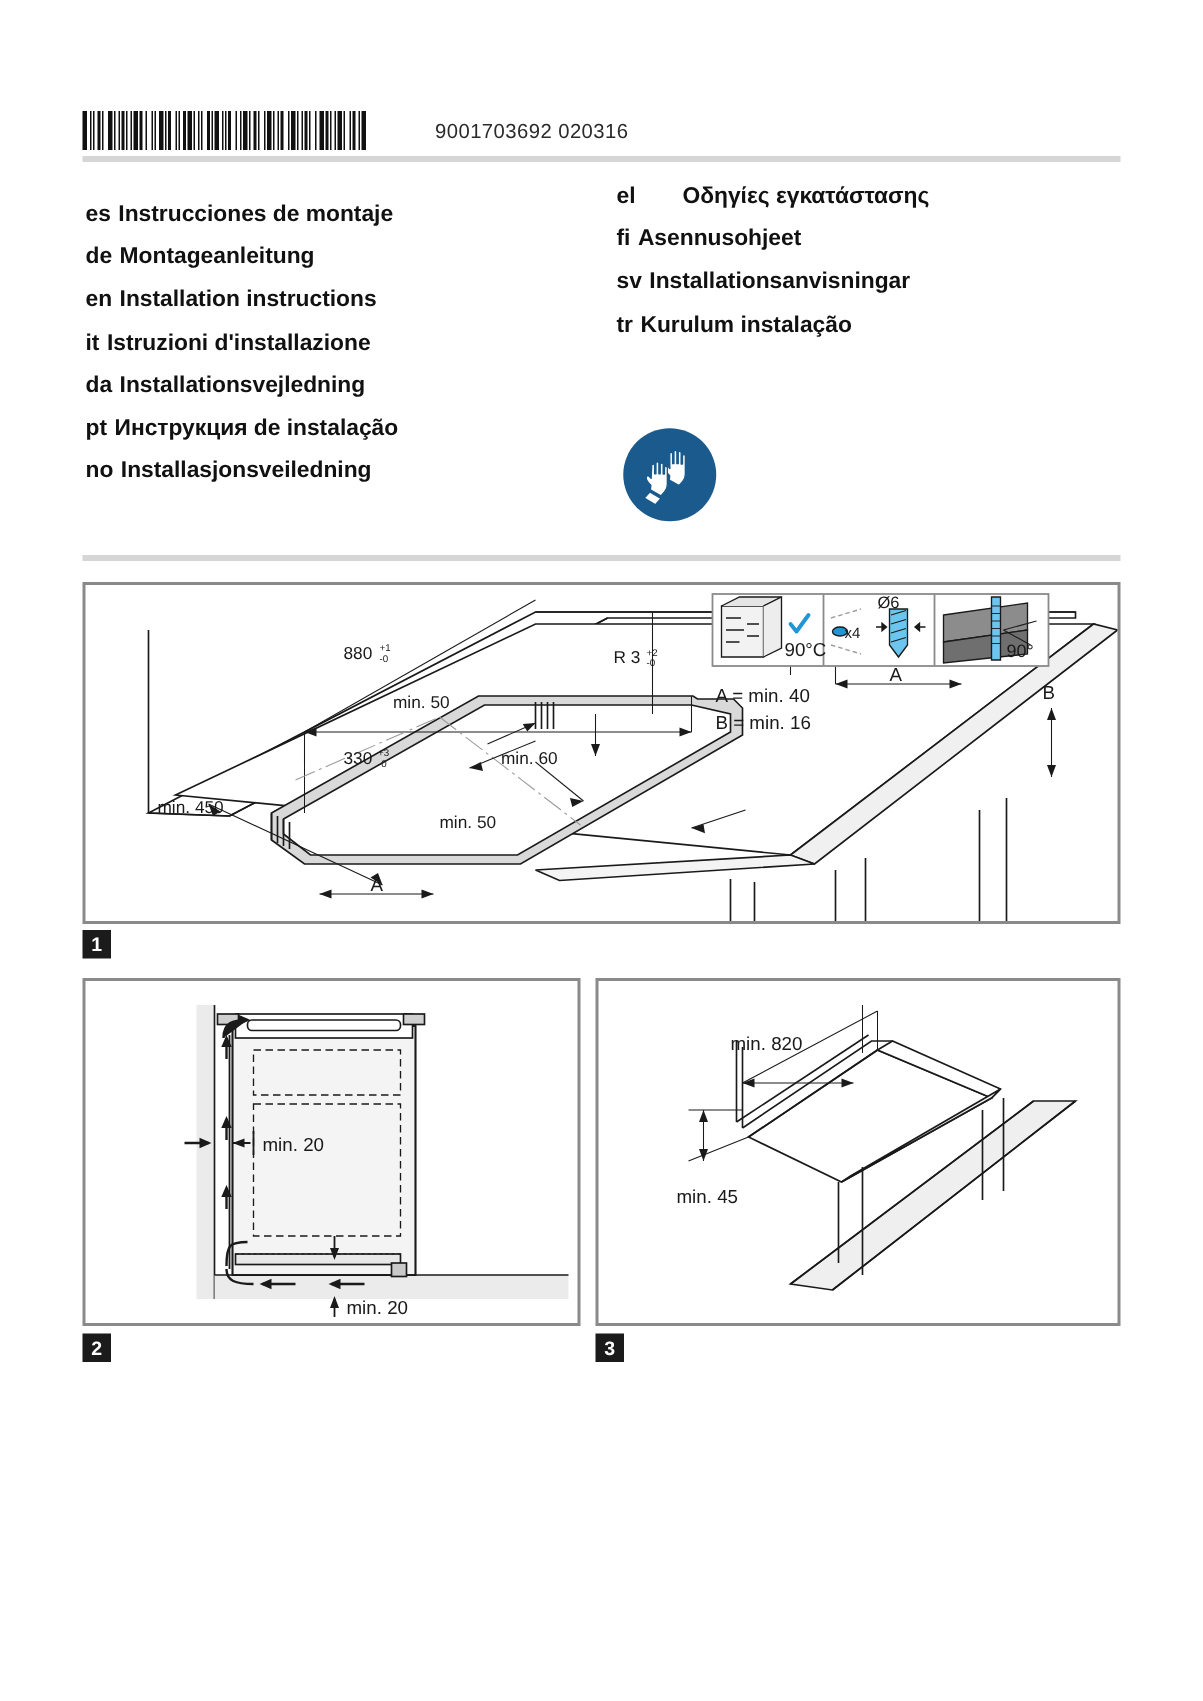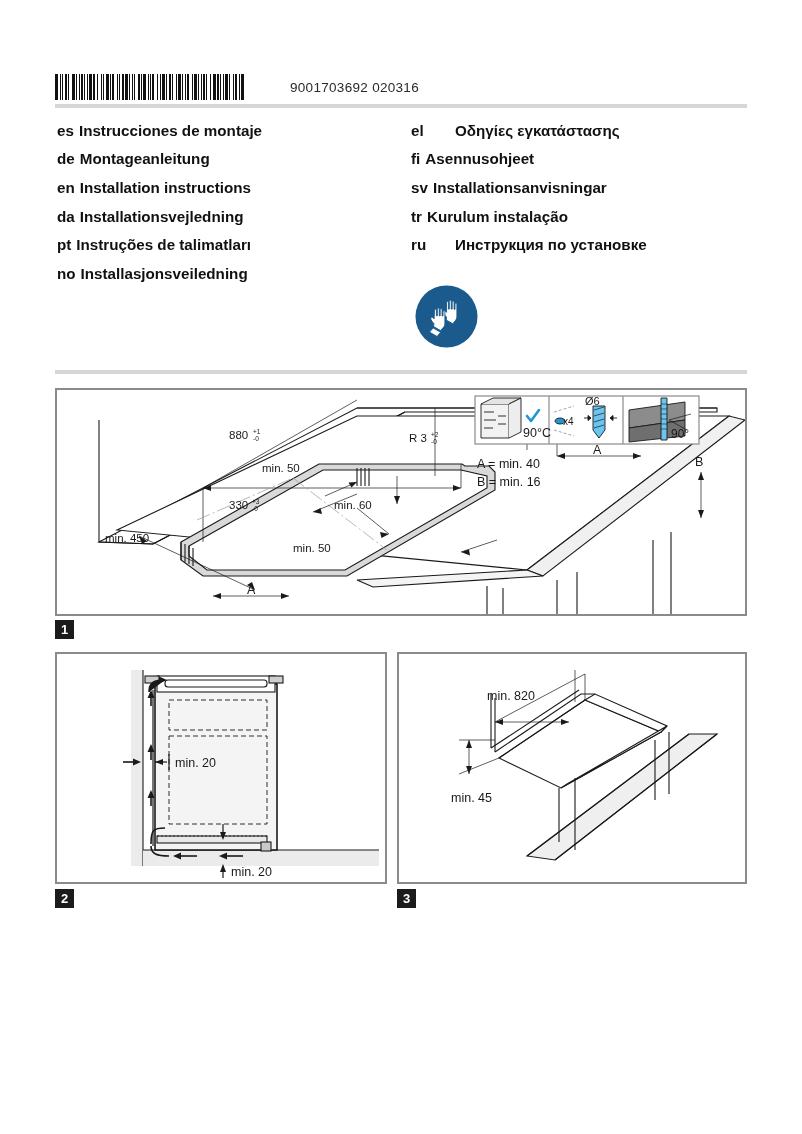--- a/index.html
+++ b/index.html
@@ -63,21 +63,21 @@
   .rule-top { top: 64px; }
   .rule-mid { top: 330px; }
 
   
   .lang-col {
     position: absolute;
     font-size: 15.2px;
     font-weight: bold;
     color: #111;
   }
-  .lang-left { left: 57px; top: 76px; width: 340px; }
+  .lang-left { left: 57px; top: 88px; width: 340px; }
   .lang-right { left: 411px; top: 76px; width: 340px; }
   .lang-row {
     height: 28.6px;
     display: flex;
     align-items: center;
     white-space: nowrap;
   }
   .lang-code {
     display: inline-block;
     margin-right: 5px;
@@ -220,26 +220,30 @@
       </div>
       <div class="lang-row">
         <span class="lang-code">de</span>
         <span>Montageanleitung</span>
       </div>
       <div class="lang-row">
         <span class="lang-code">en</span>
         <span>Installation instructions</span>
       </div>
       <div class="lang-row">
+        <span class="lang-code">it</span>
+        <span>Istruzioni d'installazione</span>
+      </div>
+      <div class="lang-row">
         <span class="lang-code">da</span>
         <span>Installationsvejledning</span>
       </div>
       <div class="lang-row">
         <span class="lang-code">pt</span>
-        <span>Instruções de talimatları</span>
+        <span>Инструкция de instalação</span>
       </div>
       <div class="lang-row">
         <span class="lang-code">no</span>
         <span>Installasjonsveiledning</span>
       </div>
     </div>
   <div class="lang-col lang-right" id="lang-right">
       <div class="lang-row">
         <span class="lang-code wide">el</span>
         <span>Οδηγίες εγκατάστασης</span>
@@ -248,24 +252,20 @@
         <span class="lang-code">fi</span>
         <span>Asennusohjeet</span>
       </div>
       <div class="lang-row">
         <span class="lang-code">sv</span>
         <span>Installationsanvisningar</span>
       </div>
       <div class="lang-row">
         <span class="lang-code">tr</span>
         <span>Kurulum instalação</span>
-      </div>
-      <div class="lang-row">
-        <span class="lang-code wide">ru</span>
-        <span>Инструкция по установке</span>
       </div>
     </div>
 
   <div class="gloves">
     <svg viewBox="0 0 63 63">
       <circle cx="31.5" cy="31.5" r="31" fill="#1a5a8c"></circle>
 
       <g fill="#ffffff" stroke="#1a5a8c" stroke-width="0.9" stroke-linejoin="round">
         <path d="M31.5 17.5c0-1.2 1.9-1.2 1.9 0v6.6h.9v-7.9c0-1.25 1.95-1.25 1.95 0v7.9h.9v-7.2c0-1.25 1.95-1.25 1.95 0v7.4h.9v-5.3c0-1.2 1.9-1.2 1.9 0v12.1c0 2.4-.7 3.6-1.9 5l-2.2 2.6-6.6-3.6 .25-3.0c-1.5-1.5-3.2-3.6-3.2-5.1 0-1.3 1.3-1.9 2.3-.8l1.0 1.1z"></path>
       </g>

